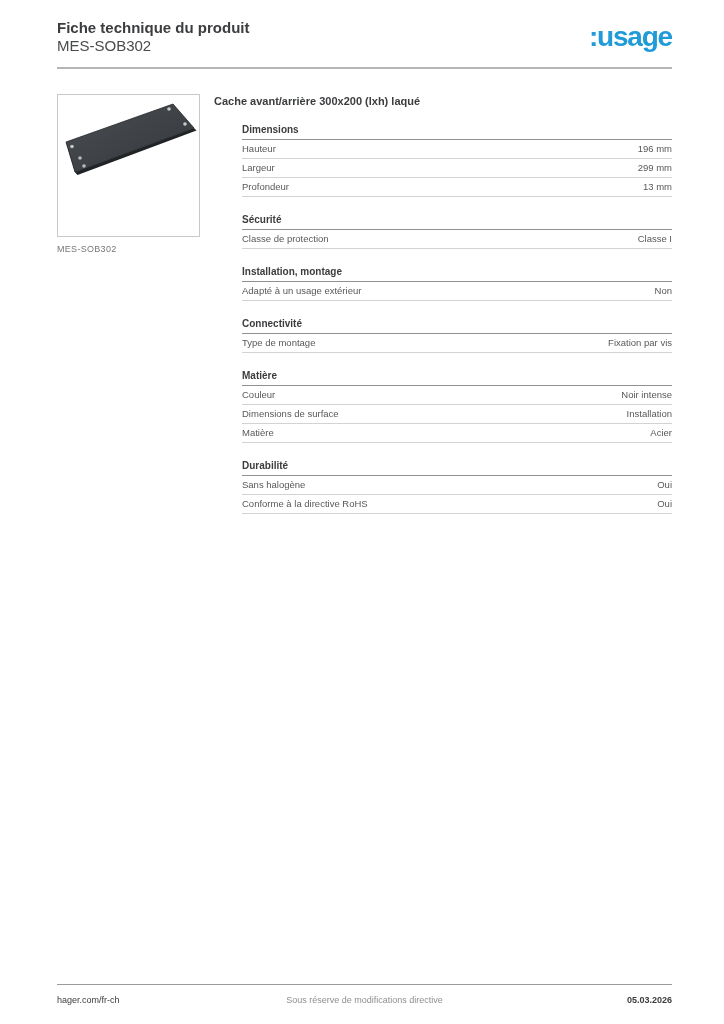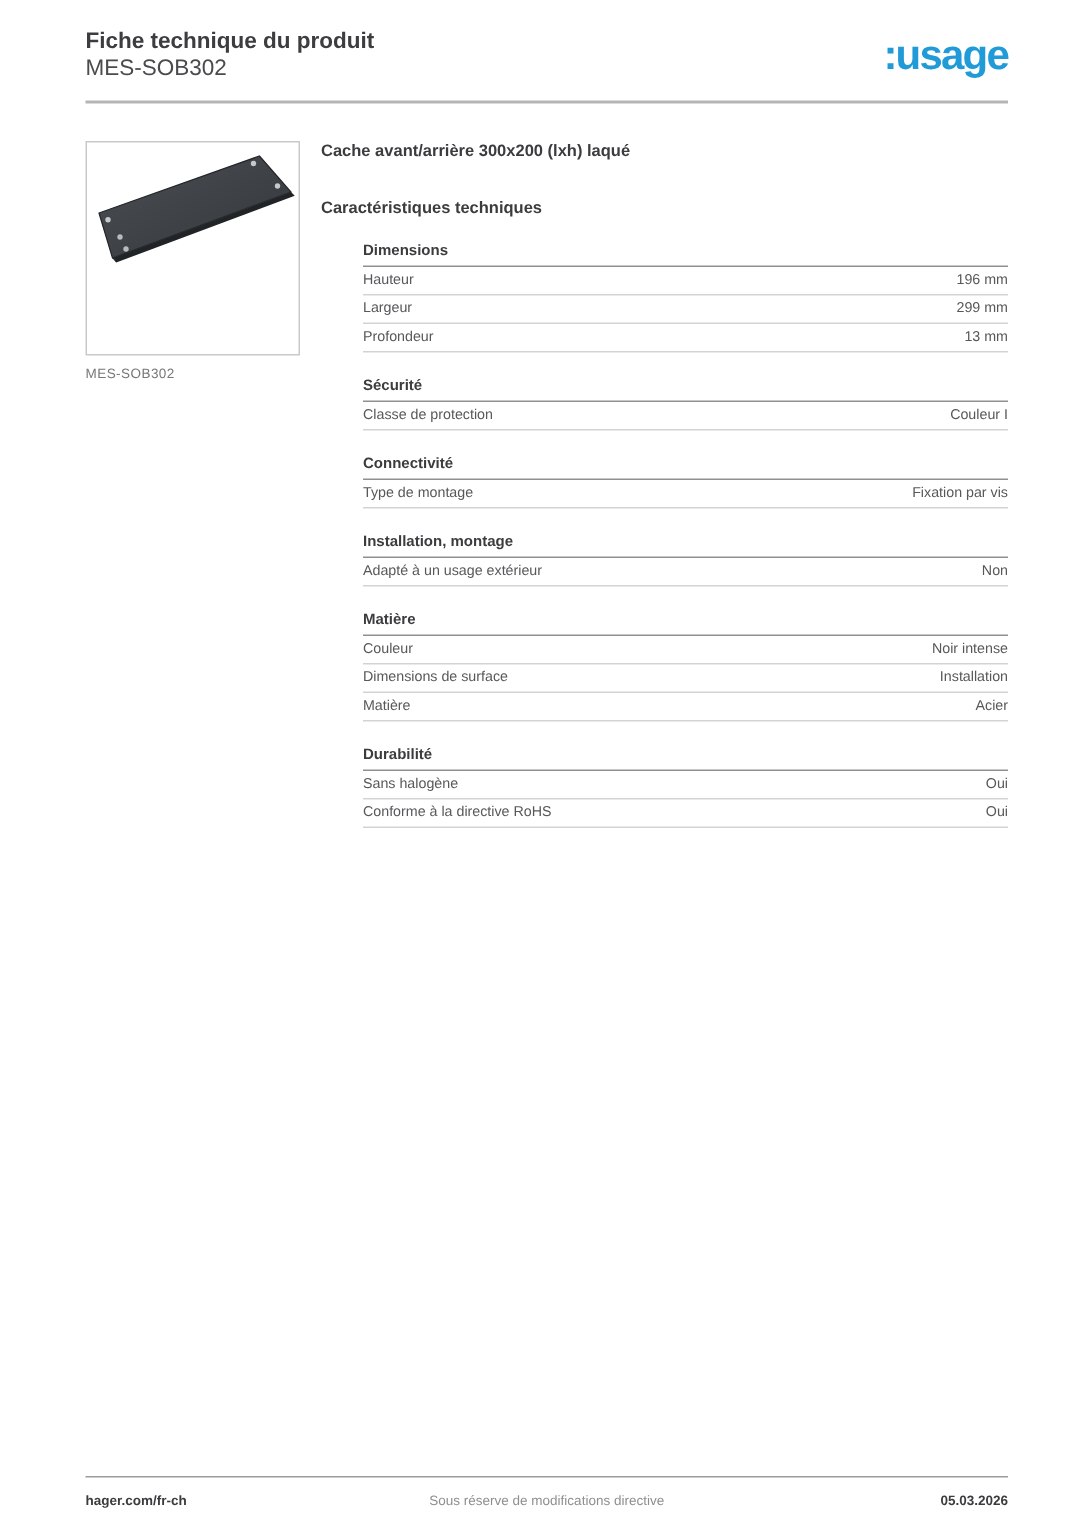--- a/index.html
+++ b/index.html
@@ -122,21 +122,21 @@
     position: absolute;
     left: 57px;
     right: 52px;
     top: 984px;
     border-top: 1px solid #9b9b9b;
     padding-top: 10px;
     display: flex;
     align-items: baseline;
     font-size: 9px;
   }
-  .footer-left  { flex: 1; font-weight: bold; color: #3b3c3e; text-decoration: none; }
+  .footer-left  { flex: 1; font-weight: normal; color: #3b3c3e; text-decoration: none; }
   .footer-center{ flex: 2; text-align: center; color: #8e8f91; font-weight: normal; }
   .footer-right { flex: 1; text-align: right; font-weight: bold; color: #3b3c3e; }
 </style>
 </head>
 <body>
 
 <div class="page">
 
   <div class="header">
     <h1 class="doc-title">Fiche technique du produit</h1>
@@ -167,21 +167,20 @@
           <circle cx="14" cy="51.5" r="1.8" fill="#c6c9cc"></circle>
           <circle cx="22" cy="63" r="1.8" fill="#b9bcbf"></circle>
           <circle cx="26" cy="71" r="1.8" fill="#b9bcbf"></circle>
         </svg>
       </div>
       <div class="img-caption">MES-SOB302</div>
     </div>
 
     <div class="right-col">
       <p class="product-name">Cache avant/arrière 300x200 (lxh) laqué</p>
-      <p class="char-heading">Caractéristiques techniques</p>
 
       <div class="spec-section">
         <h3 class="sec-title">Dimensions</h3>
         <div class="spec-row">
           <span class="lbl">Hauteur</span>
           <span class="val">196 mm</span>
         </div>
         <div class="spec-row">
           <span class="lbl">Largeur</span>
           <span class="val">299 mm</span>
@@ -189,37 +188,37 @@
         <div class="spec-row">
           <span class="lbl">Profondeur</span>
           <span class="val">13 mm</span>
         </div>
       </div>
 
       <div class="spec-section">
         <h3 class="sec-title">Sécurité</h3>
         <div class="spec-row">
           <span class="lbl">Classe de protection</span>
-          <span class="val">Couleur I</span>
+          <span class="val">Classe I</span>
+        </div>
+      </div>
+
+      <div class="spec-section">
+        <h3 class="sec-title">Installation, montage</h3>
+        <div class="spec-row">
+          <span class="lbl">Adapté à un usage extérieur</span>
+          <span class="val">Non</span>
         </div>
       </div>
 
       <div class="spec-section">
         <h3 class="sec-title">Connectivité</h3>
         <div class="spec-row">
           <span class="lbl">Type de montage</span>
           <span class="val">Fixation par vis</span>
-        </div>
-      </div>
-
-      <div class="spec-section">
-        <h3 class="sec-title">Installation, montage</h3>
-        <div class="spec-row">
-          <span class="lbl">Adapté à un usage extérieur</span>
-          <span class="val">Non</span>
         </div>
       </div>
 
       <div class="spec-section">
         <h3 class="sec-title">Matière</h3>
         <div class="spec-row">
           <span class="lbl">Couleur</span>
           <span class="val">Noir intense</span>
         </div>
         <div class="spec-row">

